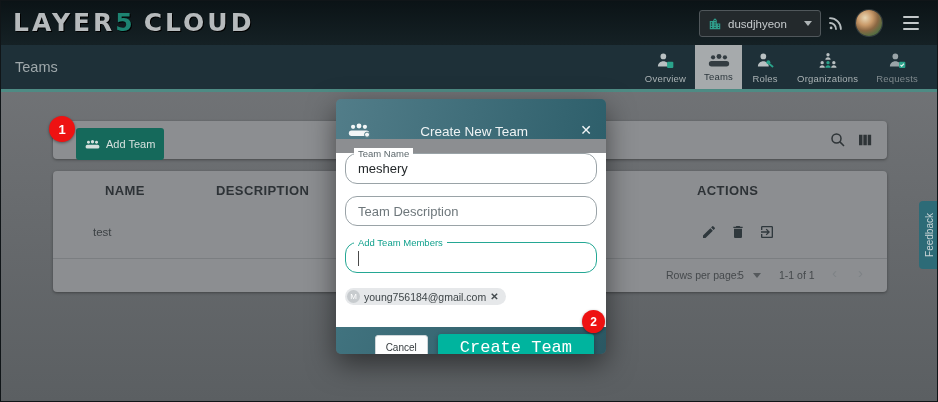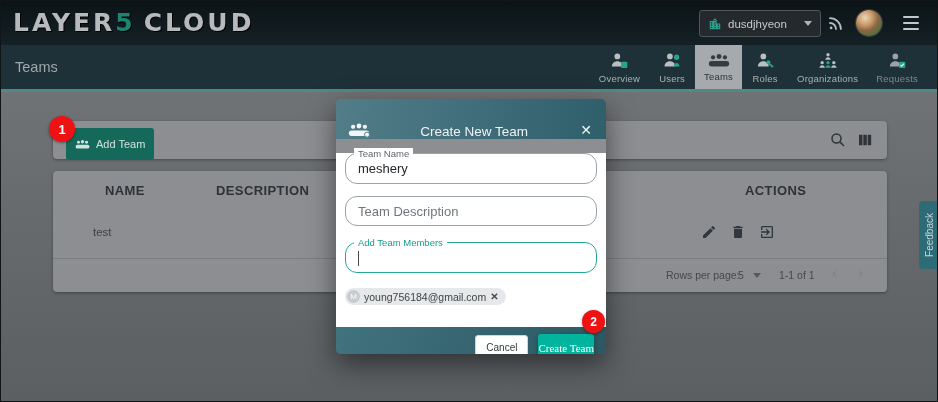--- a/index.html
+++ b/index.html
@@ -38,21 +38,21 @@
   .nav-item { height:44px; display:flex; flex-direction:column; align-items:center;
               justify-content:center; gap:2px; padding:0 9px; min-width:46px; cursor:pointer; }
   .nav-item .nav-label { font-size:9.5px; color:#aab2b4; letter-spacing:.2px; }
   .nav-item.active { background:#a6aaac; }
   .nav-item.active .nav-label { color:#2c363c; }
   .nav-item.dim .nav-label { color:#7f898d; }
 
   
   .card { position:absolute; background:#8c8e91; border-radius:4px; box-shadow:0 1px 3px rgba(0,0,0,.35); }
   .toolbar-card { left:52px; top:120px; width:834px; height:38px; }
-  .add-team-btn { position:absolute; left:13px; top:7px; height:24px; padding:16px 9px;
+  .add-team-btn { position:absolute; left:23px; top:7px; height:24px; padding:16px 9px;
                   background:#15695b; border:none; border-radius:3px; color:#d5e0dd;
                   font-size:11px; font-family:inherit; display:flex; align-items:center; gap:6px; cursor:pointer; }
   .tb-icon { position:absolute; top:10px; width:18px; height:18px; color:#2e3437; cursor:pointer; }
   .search-pos { left:776px; } .columns-pos { left:803px; }
 
   .table-card { left:52px; top:170px; width:834px; height:121px; }
   .col-head { position:absolute; top:12px; font-size:13px; font-weight:bold; color:#2d3236; letter-spacing:.4px;margin-left:12px; }
   .row-text { position:absolute; left:40px; top:55px; font-size:11.5px; color:#3d4245; }
   .row-actions { position:absolute; left:648px; top:53px; display:flex; gap:13px; color:#2f383d; }
   .row-actions svg { width:16px; height:16px; cursor:pointer; }
@@ -95,22 +95,22 @@
   .chip { margin-top:15px; display:inline-flex; align-items:center; height:17px;
           background:#e6e8ea; border-radius:9px; padding:0 7px 0 2px; gap:4px; }
   .chip-avatar { width:13px; height:13px; border-radius:50%; background:#c7cbce; color:#fff;
                  font-size:8px; display:flex; align-items:center; justify-content:center; }
   .chip-label { font-size:10.5px; color:#3e4548; }
   .chip-remove { font-size:10px; color:#434a4e; cursor:pointer; font-weight:bold; }
   .modal-footer { height:41px; background:linear-gradient(115deg,#41737f,#2a5762);
                   display:flex; align-items:center; justify-content:flex-end; gap:10px; padding-right:12px; }
   .btn-cancel { height:26px; padding:0 10px; background:#fdfefe; border:1px solid #cfd6d9;
                 border-radius:3px; font-size:10px; color:#333a3d; font-family:inherit; cursor:pointer; }
-  .btn-create { height:28px; padding:0 0; background:#00b49e; border:none; border-radius:3px;
-                font-size:11px; color:#fff; font-family:Liberation Serif, serif; cursor:pointer;
+  .btn-create { height:28px; padding:0 22px; background:#00b49e; border:none; border-radius:3px;
+                font-size:17px; color:#fff; font-family:Liberation Mono, monospace; cursor:pointer;
                 box-shadow:0 2px 5px rgba(0,0,0,.3); }
 </style>
 </head>
 <body>
 
 <div id="root">
 
   <div class="app-header">
     <div class="logo">
       <span>LAYER</span><span class="accent">5</span><span class="part2">CLOUD</span>
@@ -140,31 +140,20 @@
     <div class="nav-items">
       <div class="nav-item">
         <svg width="20" height="20" viewBox="0 0 24 24">
             <g fill="#b9c0c2">
               <circle cx="10" cy="6.5" r="3.4"></circle>
               <path d="M3.5 18.5c0-3.6 2.9-6.2 6.5-6.2s6.5 2.6 6.5 6.2z"></path>
             </g>
             <rect x="14.5" y="12.8" width="7.5" height="7.5" rx="1.2" fill="#2aa38b"></rect>
           </svg>
         <span class="nav-label">Overview</span>
-      </div>
-      <div class="nav-item">
-        <svg width="20" height="20" viewBox="0 0 24 24">
-            <g fill="#b9c0c2">
-              <circle cx="9.5" cy="6.5" r="3.4"></circle>
-              <path d="M3 18.5c0-3.6 2.9-6.2 6.5-6.2s6.5 2.6 6.5 6.2z"></path>
-            </g>
-            <circle cx="17.5" cy="7.5" r="3.2" fill="#2aa38b"></circle>
-            <path d="M14 18.5c0-2.4 1.6-4 3.5-4s3.5 1.6 3.5 4z" fill="#2aa38b"></path>
-          </svg>
-        <span class="nav-label">Users</span>
       </div>
       <div class="nav-item active">
         <svg width="22" height="17" viewBox="0 0 26 18">
             <g fill="#333c41">
               <circle cx="6" cy="5.2" r="2.5"></circle>
               <circle cx="13" cy="4.2" r="2.9"></circle>
               <circle cx="20" cy="5.2" r="2.5"></circle>
               <rect x="1" y="9.5" width="24" height="6.5" rx="3.2"></rect>
             </g>
           </svg>
@@ -233,21 +222,21 @@
     <svg class="tb-icon columns-pos" viewBox="0 0 24 24" fill="currentColor">
         <rect x="4" y="5" width="4.6" height="14"></rect>
         <rect x="9.8" y="5" width="4.6" height="14"></rect>
         <rect x="15.6" y="5" width="4.6" height="14"></rect>
       </svg>
   </div>
 
   <div class="card table-card">
     <span class="col-head" style="left:40px">NAME</span>
     <span class="col-head" style="left:151px">DESCRIPTION</span>
-    <span class="col-head" style="left:680px">ACTIONS</span>
+    <span class="col-head" style="left:632px">ACTIONS</span>
 
     <div>
       <span class="row-text">test</span>
       <div class="row-actions">
         <svg viewBox="0 0 24 24" fill="currentColor">
             <path d="M3 17.25V21h3.75L17.81 9.94l-3.75-3.75L3 17.25zM20.71 7.04c.39-.39.39-1.02 0-1.41l-2.34-2.34a.996.996 0 00-1.41 0l-1.83 1.83 3.75 3.75 1.83-1.83z"></path>
           </svg>
         <svg viewBox="0 0 24 24" fill="currentColor">
             <path d="M6 19c0 1.1.9 2 2 2h8c1.1 0 2-.9 2-2V7H6v12zM19 4h-3.5l-1-1h-5l-1 1H5v2h14V4z"></path>
           </svg>

